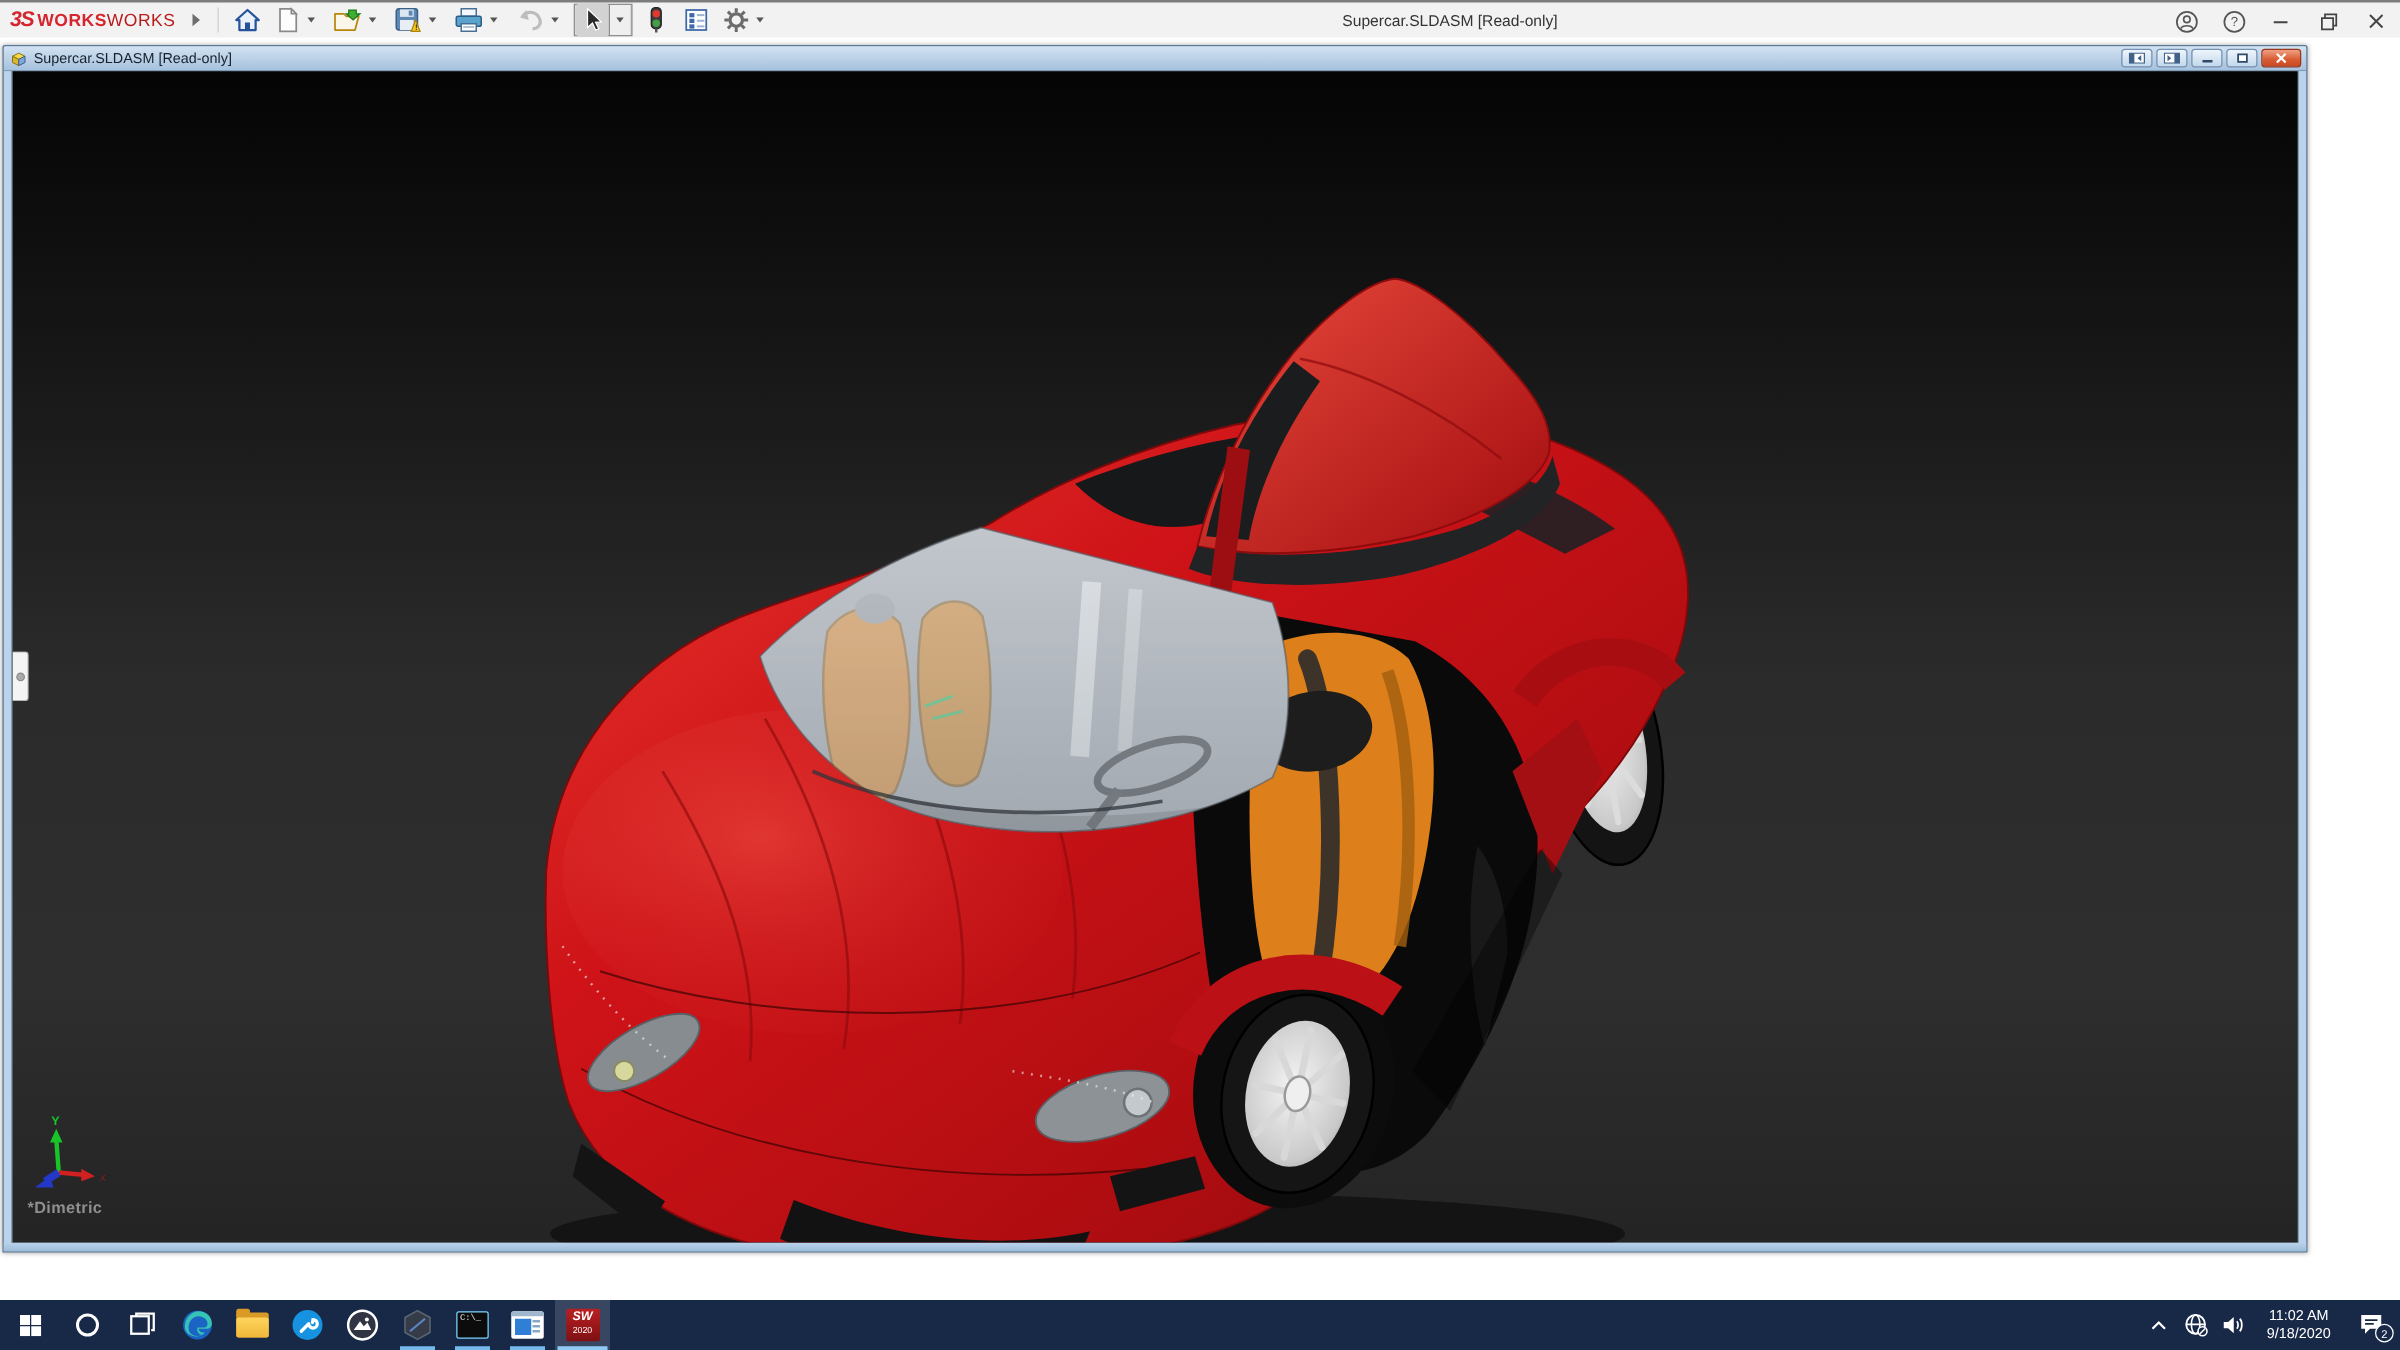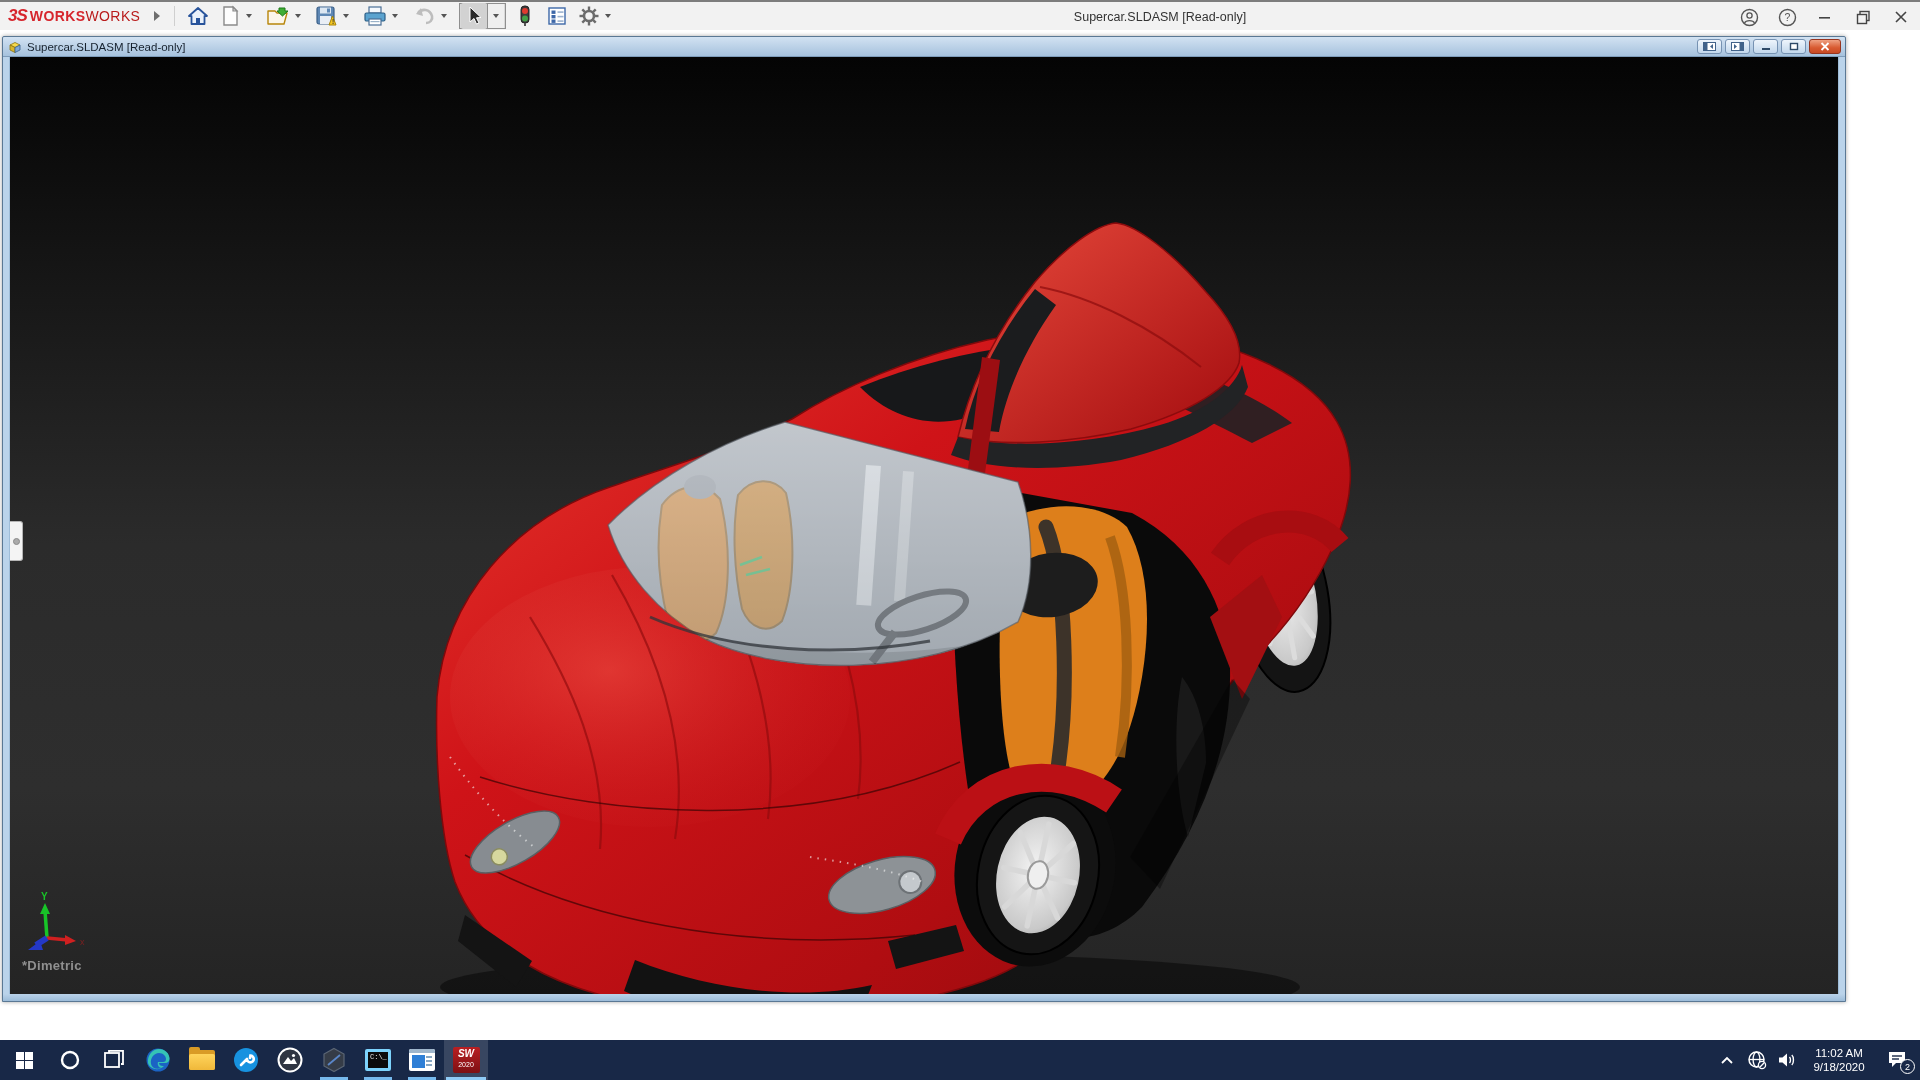--- a/index.html
+++ b/index.html
@@ -56,21 +56,21 @@
   .tk-icon.active::after { left:2px; right:2px; background:#8fcaf5; }
   .tray { margin-left:auto; display:flex; align-items:stretch; }
   .tray-i { width:30px; display:flex; align-items:center; justify-content:center; color:#fff; }
   .clock { width:74px; display:flex; flex-direction:column; align-items:center; justify-content:center;
     color:#fff; font-size:11.5px; line-height:14px; }
   .action { width:44px; position:relative; display:flex; align-items:center; justify-content:center; }
   .badge { position:absolute; right:5px; bottom:6px; width:15px; height:15px; border-radius:50%;
     background:#182847; border:1.5px solid #fff; color:#fff; font-size:9px; display:flex; align-items:center; justify-content:center; }
 
   
-  .cmd-ic { width:26px; height:22px; background:#0c0c0c; border:3px solid #7dd3fc; border-radius:2px;
+  .cmd-ic { width:26px; height:22px; background:#0c0c0c; border:1px solid #7dd3fc; border-radius:2px;
     color:#e8e8e8; font-family:"Liberation Mono",monospace; font-size:7px; padding:2px 2px; line-height:7px; }
   .sw-ic { width:27px; height:26px; background:linear-gradient(#b91f22,#7e1013); border-radius:2px; text-align:center; }
   .sw-ic .sw { color:#fff; font-size:10px; font-weight:bold; font-style:italic; line-height:14px; display:block; }
   .sw-ic .yr { color:#fff; font-size:7px; line-height:8px; display:block; }
   .folder-ic { position:relative; width:26px; height:20px; }
   .folder-ic .back { position:absolute; left:0; top:0; width:26px; height:20px; background:#d99b26; border-radius:2px; }
   .folder-ic .tab { position:absolute; left:0; top:-3px; width:11px; height:6px; background:#d99b26; border-radius:2px 2px 0 0; }
   .folder-ic .front { position:absolute; left:0; top:4px; width:26px; height:16px; background:linear-gradient(#ffd45c,#f0b83a); border-radius:2px; }
   .winapp-ic { position:relative; width:26px; height:22px; background:#fff; border-radius:2px; }
   .winapp-ic .hd { position:absolute; top:0; left:0; right:0; height:4px; background:#9fb6cc; border-radius:2px 2px 0 0; }

